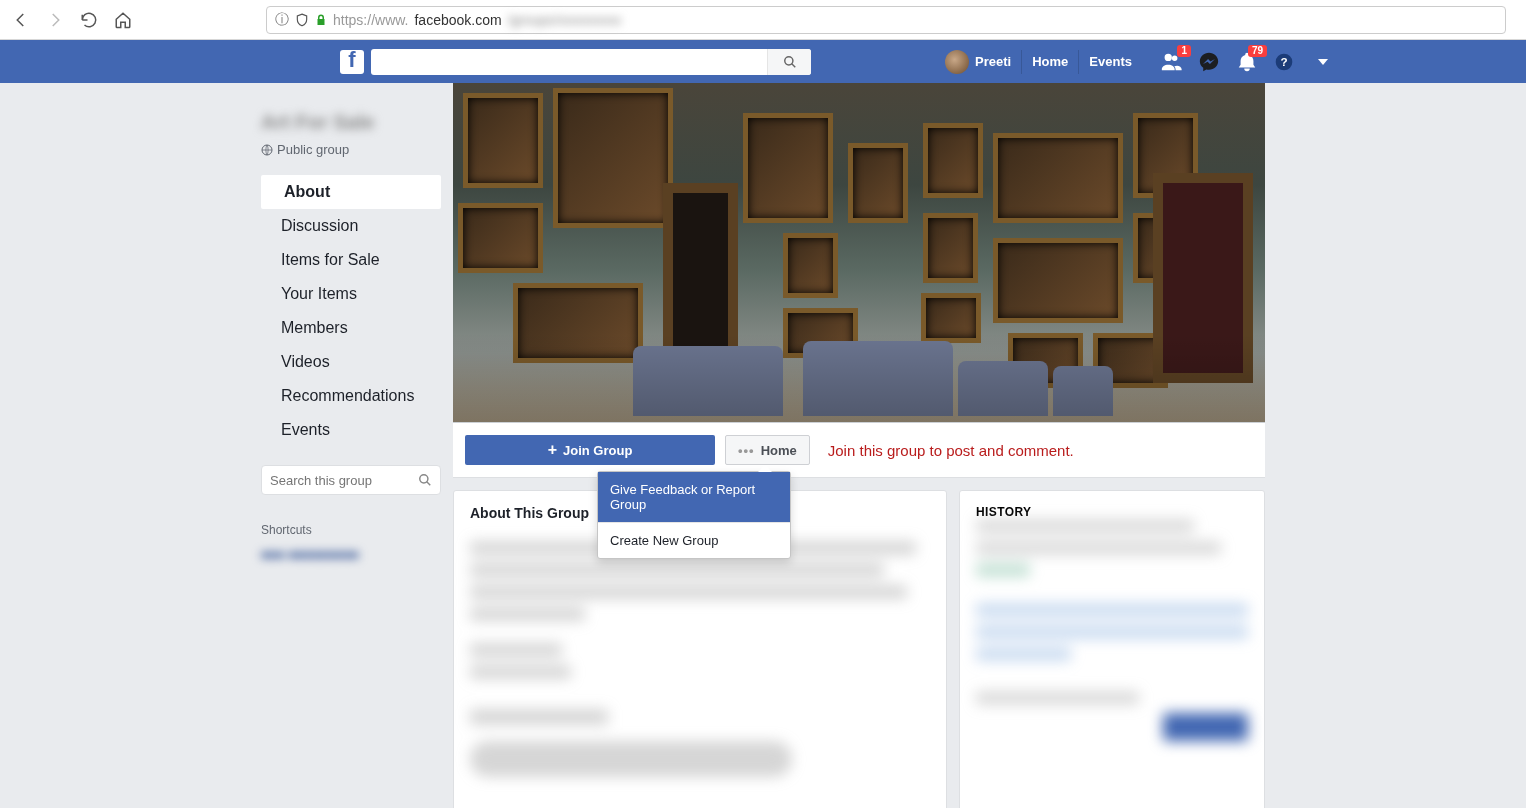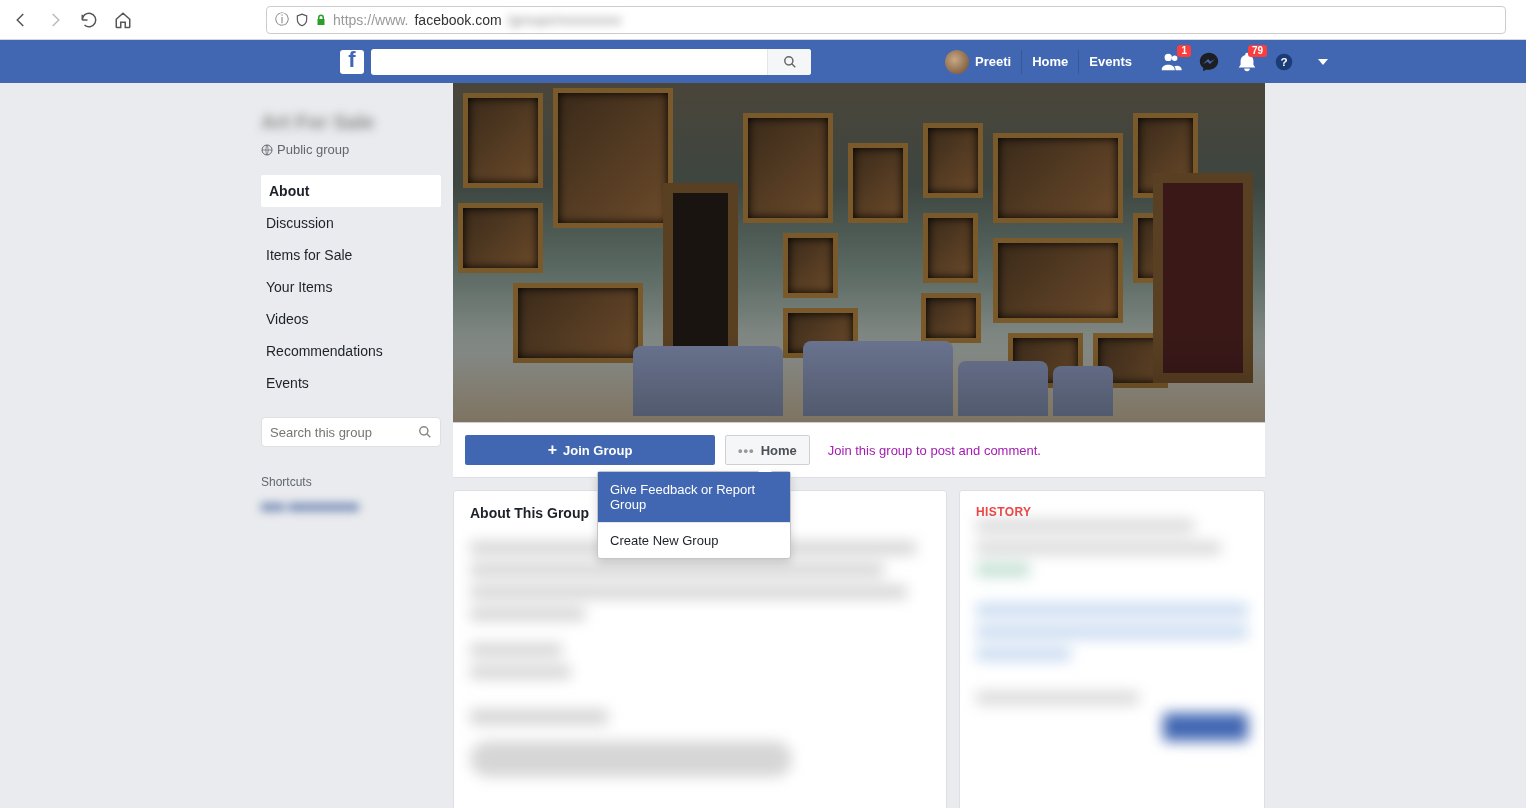--- a/index.html
+++ b/index.html
@@ -28,55 +28,55 @@
 .fb-icon { position:relative; color:#fff; cursor:pointer; }
 .badge { position:absolute; top:-6px; right:-9px; background:#fa3e3e; color:#fff; font-size:10px; font-weight:bold; padding:1px 4px; border-radius:3px; line-height:1; }
 .arrow-down { width:0; height:0; border-left:5px solid transparent; border-right:5px solid transparent; border-top:6px solid #fff; margin-left:8px; cursor:pointer; }
 
 
 .page { width:1004px; margin:0 auto; display:flex; gap:12px; padding-top:0; }
 .leftcol { width:180px; padding-top:28px; }
 .group-name { font-size:20px; font-weight:bold; color:#888; filter:blur(5px); margin-bottom:8px; }
 .group-privacy { font-size:13px; color:#616770; margin-bottom:18px; display:flex; align-items:center; gap:4px; }
 .nav { background:transparent; }
-.nav-item { display:block; padding:8px 5px; font-size:14px; color:#1d2129; cursor:pointer; border-radius:2px; }
+.nav-item { display:block; padding:8px 20px; font-size:16px; color:#1d2129; cursor:pointer; border-radius:2px; }
 .nav-item.active { background:#fff; font-weight:600; border-left:3px solid transparent; }
 .search-group { margin-top:18px; background:#fff; border:1px solid #dddfe2; border-radius:4px; height:30px; display:flex; align-items:center; padding:0 8px; }
 .search-group input { flex:1; border:0; outline:0; font-size:13px; background:transparent; }
 .shortcuts-h { margin-top:28px; font-size:12px; color:#616770; font-weight:400; }
 .shortcut-item { margin-top:10px; filter:blur(5px); font-size:13px; color:#385898; }
 
 .maincol { width:812px; }
 .cover { height:340px; background:linear-gradient(180deg,#4a453a 0%,#3d4640 30%,#5a6962 55%,#8a8f8b 80%,#a89a82 100%); position:relative; overflow:hidden; border-bottom:1px solid #ccd0d5; }
 
 .pw { position:absolute; background:linear-gradient(135deg,#3a2a1a,#6b4a2a); border:5px solid #7a5a2a; box-shadow:inset 0 0 10px #000; }
 .cover::after{content:"";position:absolute;bottom:0;left:0;right:0;height:88px;background:linear-gradient(180deg,rgba(0,0,0,0) 0%,rgba(0,0,0,.25) 100%);}
 .sofa { position:absolute; background:#6b7590; border-radius:8px 8px 0 0; bottom:6px; }
 
 .actions { background:#fff; padding:12px 12px; display:flex; align-items:center; gap:10px; border-bottom:1px solid #dddfe2; position:relative; }
 .join-btn { background:#4267b2; color:#fff; border:0; height:30px; width:250px; font-size:13px; font-weight:600; border-radius:2px; display:flex; align-items:center; justify-content:center; gap:6px; cursor:pointer; }
 .more-btn { background:#f5f6f7; border:1px solid #ced0d4; height:30px; padding:0 12px; font-size:13px; color:#4b4f56; font-weight:600; border-radius:2px; display:flex; align-items:center; gap:6px; cursor:pointer; }
-.join-hint { font-size:13px; color:#a21caf; margin-left:8px; }
+.join-hint { font-size:15px; color:#b91c1c; margin-left:8px; }
 
 
 .dropdown { position:absolute; top:48px; left:144px; width:194px; background:#fff; border:1px solid #c5c5c5; border-radius:3px; box-shadow:0 4px 10px rgba(0,0,0,.15); z-index:10; }
 .dropdown::before { content:""; position:absolute; top:-7px; left:160px; width:0; height:0; border-left:7px solid transparent; border-right:7px solid transparent; border-bottom:7px solid #fff; }
 .dd-item { padding:10px 12px; font-size:13px; color:#1d2129; cursor:pointer; }
 .dd-item.hl { background:#4267b2; color:#fff; }
 .dd-sep { height:1px; background:#e5e5e5; }
 
 .content-row { display:flex; gap:12px; margin-top:12px; }
 .card { background:#fff; border:1px solid #dddfe2; border-radius:3px; }
 .about-card { flex:1; padding:14px 16px 30px; }
 .about-card h3 { font-size:14px; color:#1d2129; margin-bottom:20px; }
 .desc-label { font-size:14px; color:#616770; font-weight:600; margin-bottom:18px; }
 .blur-block { filter:blur(7px); color:#555; }
 .bl-line { height:14px; margin-bottom:8px; background:#8a8a8a; opacity:.35; border-radius:3px; }
 .side-card { width:306px; padding:14px 16px; }
-.side-card h4 { font-size:12px; color:#ef4444; font-weight:600; letter-spacing:.4px; }
+.side-card h4 { font-size:12px; color:#000000; font-weight:600; letter-spacing:.4px; }
 .side-blur .bl-line { background:#8aa; }
 
 svg { display:block; }
 </style>
 </head>
 <body>
 
 <div class="browser-bar">
   <div class="browser-btn">
     <svg width="18" height="18" viewBox="0 0 24 24" fill="none" stroke="#555" stroke-width="2">
@@ -173,20 +173,21 @@
             <path d="M2 12h20M12 2c3 3 3 17 0 20M12 2c-3 3-3 17 0 20" fill="none" stroke="#616770" stroke-width="1.5"></path>
           </svg>
       </span>
       <span>Public group</span>
     </div>
     <div class="nav">
       <a class="nav-item active">About</a>
       <a class="nav-item">Discussion</a>
       <a class="nav-item">Items for Sale</a>
       <a class="nav-item">Your Items</a>
+      <a class="nav-item">Members</a>
       <a class="nav-item">Videos</a>
       <a class="nav-item">Recommendations</a>
       <a class="nav-item">Events</a>
     </div>
     <div class="search-group">
       <input type="text" placeholder="Search this group" style="">
       <span>
         <svg width="14" height="14" viewBox="0 0 24 24" fill="none" stroke="#888" stroke-width="2.5">
             <circle cx="10" cy="10" r="7"></circle>
             <path d="M21 21l-6-6"></path>

